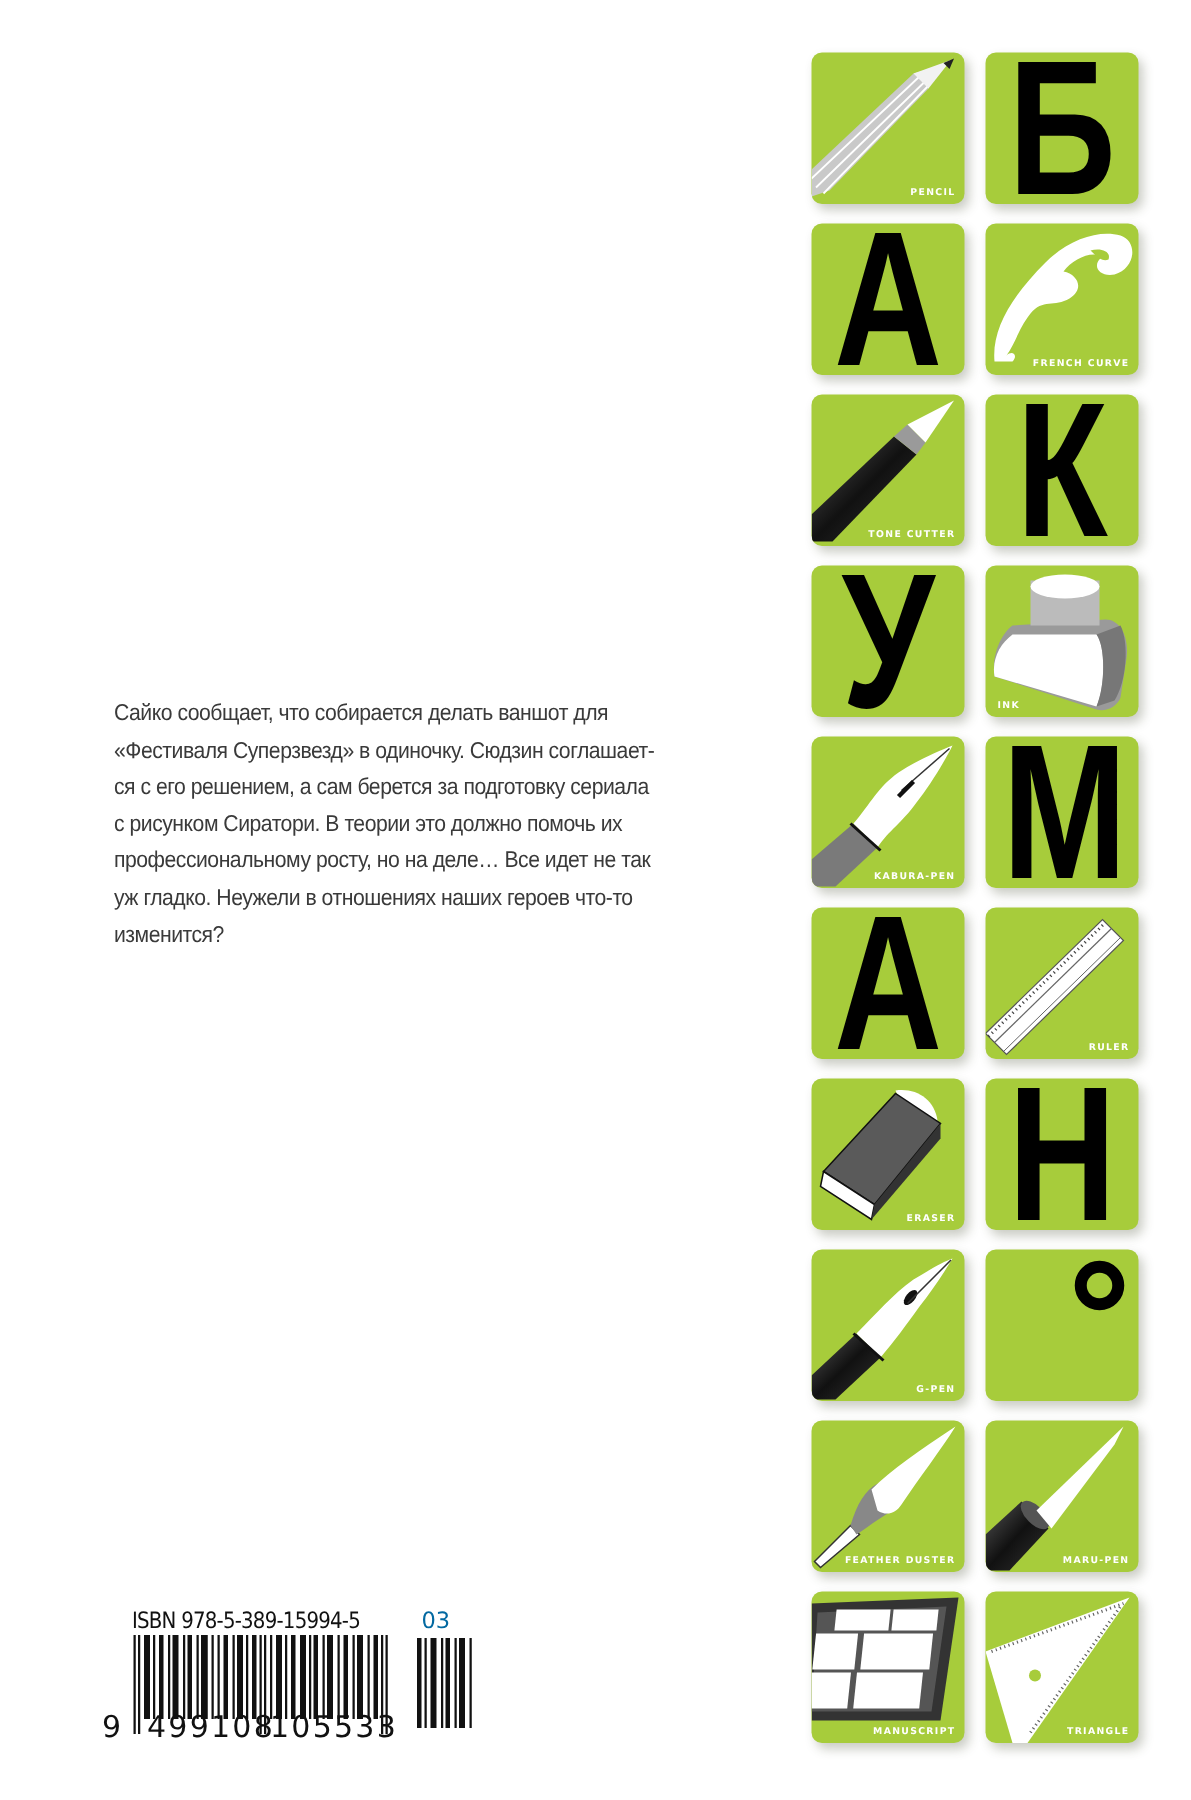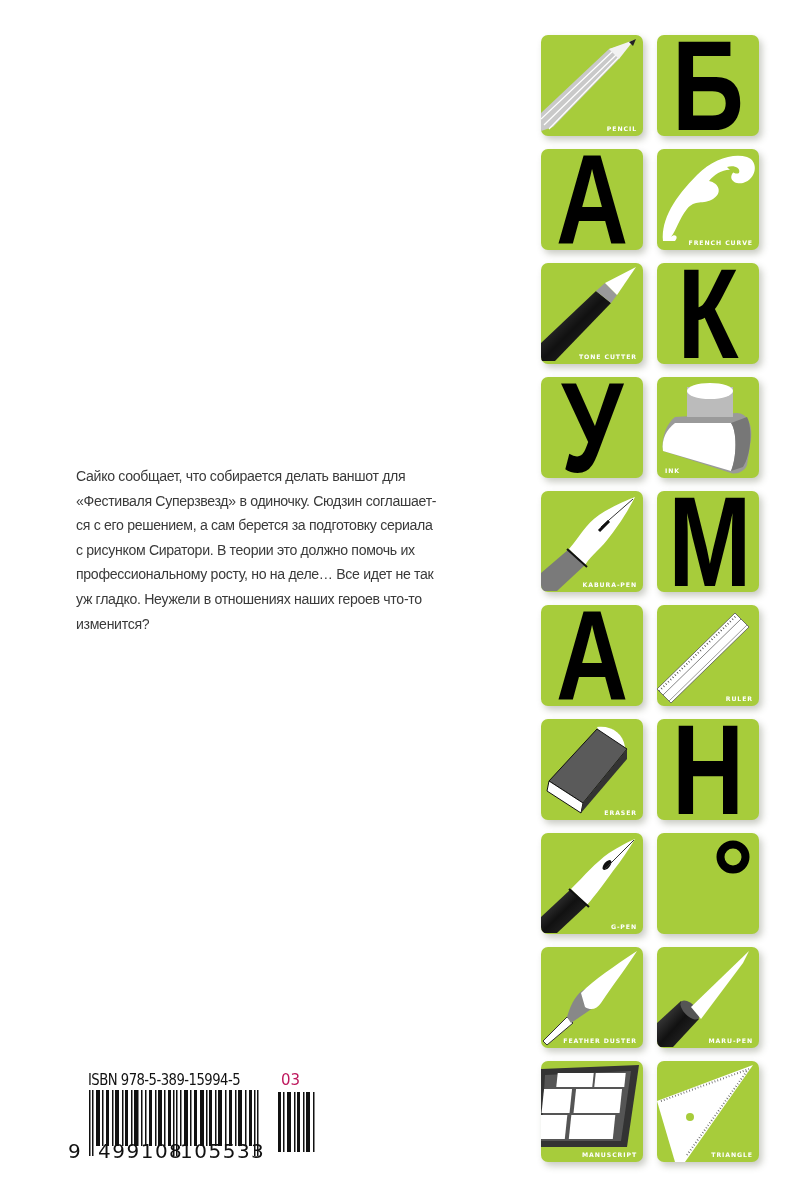--- a/index.html
+++ b/index.html
@@ -39,21 +39,21 @@
   .tile svg { position: absolute; left: 0; top: 0; width: 102px; height: 101px; }
 
   .barcode { position: absolute; left: 86px; top: 1070px; width: 240px; height: 95px; }
   .isbn-text {
     position: absolute; left: 88px; top: 1071px;
     font-family: "DejaVu Sans", sans-serif; font-size: 15px; letter-spacing: -0.6px; color: #111;
     transform: scaleX(0.88); transform-origin: left top; white-space: nowrap;
   }
   .addon-text {
     position: absolute; left: 281px; top: 1071px;
-    font-family: "DejaVu Sans", sans-serif; font-size: 15px; color: #be185d;
+    font-family: "DejaVu Sans", sans-serif; font-size: 15px; color: #0369a1;
   }
   .ean-digits {
     position: absolute; left: 68px; top: 1139px;
     font-family: "DejaVu Sans", sans-serif; font-size: 20px; color: #111; white-space: nowrap;
   }
   .ean-digits span { position: absolute; top: 0; }
 </style>
 </head>
 <body>
 

